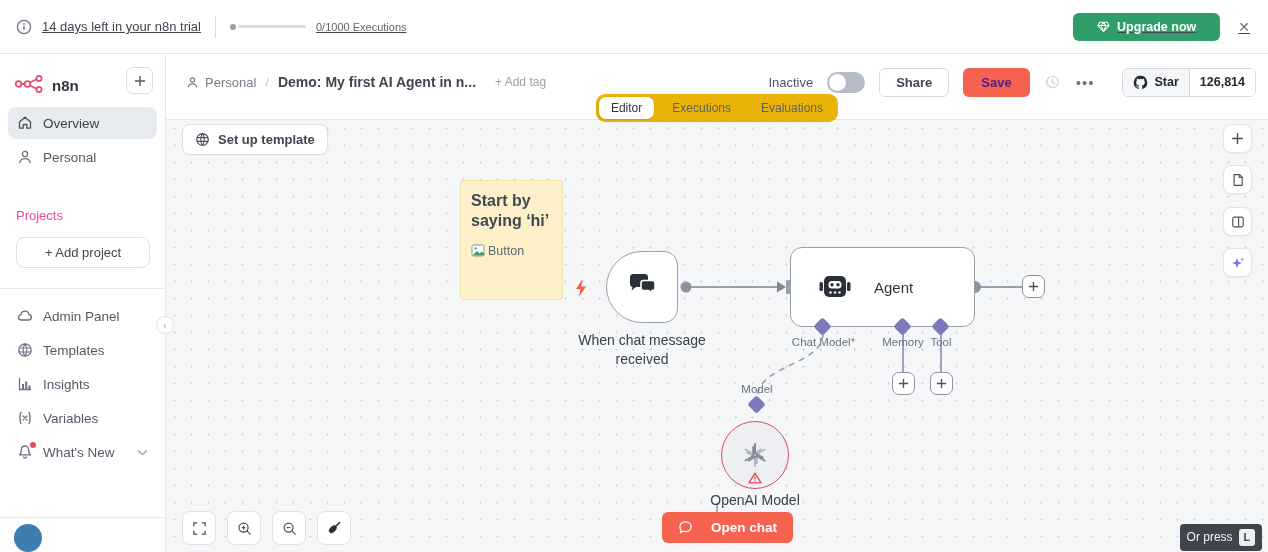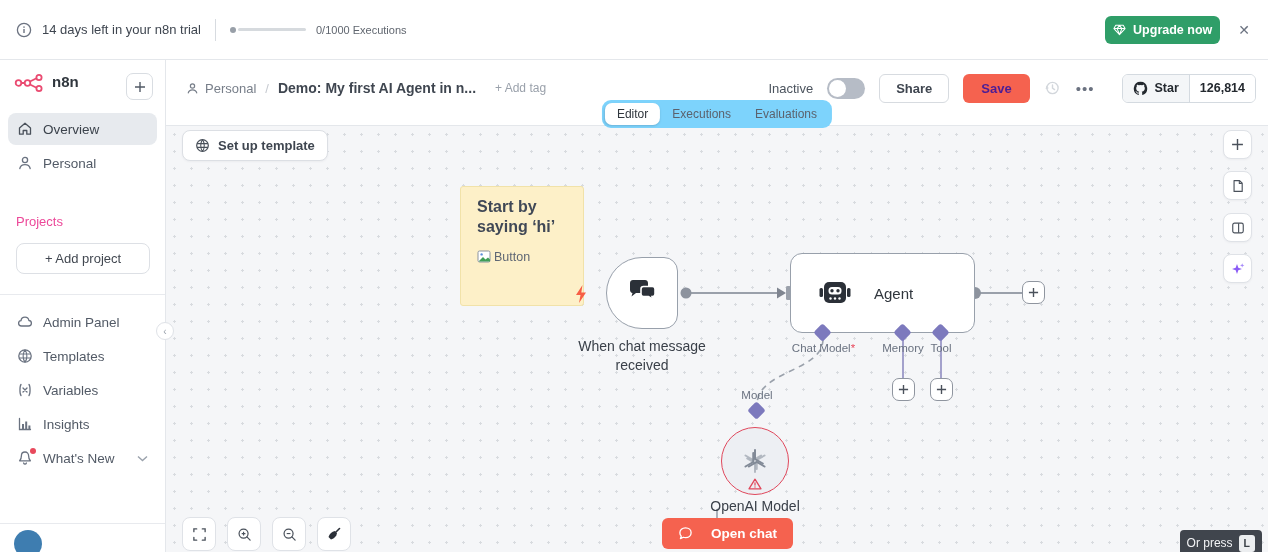--- a/index.html
+++ b/index.html
@@ -1,37 +1,37 @@
 <!DOCTYPE html>
 <html><head>
 <meta charset="utf-8">
 <style>
   * { margin:0; padding:0; box-sizing:border-box; }
   html,body { width:1268px; height:552px; overflow:hidden; }
   body { font-family:"Liberation Sans","DejaVu Sans",sans-serif; background:#fff; color:#3f4650; }
   .app { position:relative; width:1268px; height:552px; }
 
   
-  .banner { height:60px; background:#fff; border-bottom:1px solid #e4e7eb; display:flex; align-items:center; justify-content:space-between; padding:0 18px 0 16px; }
+  .banner { height:54px; background:#fff; border-bottom:1px solid #e4e7eb; display:flex; align-items:center; justify-content:space-between; padding:0 18px 0 16px;text-decoration:underline; }
   .banner-left { display:flex; align-items:center; gap:10px; }
   .banner-msg { font-size:13px; color:#3f4650; }
   .vdiv { width:1px; height:22px; background:#d7dbe0; margin:0 4px; }
   .progress { display:flex; align-items:center; width:76px; }
   .p-dot { width:6px; height:6px; border-radius:50%; background:#989fa8; }
   .p-track { flex:1; height:3px; background:#d6dade; border-radius:2px; margin-left:2px; }
   .p-label { font-size:11px; color:#60666f; }
   .banner-right { display:flex; align-items:center; gap:18px; }
-  .upgrade-btn { display:flex; align-items:center; gap:7px; background:#2f9e68; color:#fff; border:none; border-radius:6px; padding:7px 8px; font-size:12.5px; font-weight:700; cursor:pointer; font-family:inherit; }
+  .upgrade-btn { display:flex; align-items:center; gap:7px; background:#2f9e68; color:#fff; border:none; border-radius:6px; padding:7px 24px; font-size:12.5px; font-weight:700; cursor:pointer; font-family:inherit; }
   .close-x { color:#6b7280; font-size:14px; line-height:1; cursor:pointer; }
 
   .body-row { display:flex; height:498px; }
 
   
   .sidebar { position:relative; width:166px; background:#fff; border-right:1px solid #e4e7eb; flex:none; display:flex; flex-direction:column; }
-  .logo-row { display:flex; align-items:flex-start; gap:8px; padding:13px 12px 12px 14px; }
+  .logo-row { display:flex; align-items:flex-end; gap:8px; padding:13px 12px 12px 14px; }
   .brand { font-size:15px; font-weight:700; color:#30363d; flex:1; }
   .add-wf { width:27px; height:27px; border:1px solid #d9dde2; background:#fff; border-radius:7px; color:#525a66; display:flex; align-items:center; justify-content:center; cursor:pointer; }
   .side-item { display:flex; align-items:center; gap:10px; margin:1px 8px; padding:8px 9px; border-radius:8px; font-size:13.5px; color:#525a66; cursor:pointer; }
   .side-item.active { background:#e7eaee; color:#3c434c; }
   .side-item .chev { margin-left:auto; }
   .projects-head { font-size:13px; color:#ec4899; padding:0 16px; margin-top:34px; }
   .add-project { margin:14px 16px 0; padding:7px 0; width:134px; background:#fff; border:1px solid #dde0e5; border-radius:8px; font-size:13px; color:#414750; cursor:pointer; font-family:inherit; }
   .side-sep { height:1px; background:#e8eaee; margin:20px 0 10px; }
   .side-foot { margin-top:auto; }
   .avatar { width:28px; height:28px; border-radius:50%; background:#3e7db0; margin:6px 0 0 14px; }
@@ -50,28 +50,28 @@
   .hdr-actions { display:flex; align-items:center; gap:14px; height:30px; }
   .status-lbl { font-size:13px; color:#4c545e; }
   .toggle { width:38px; height:21px; border-radius:11px; background:#b6bcc6; position:relative; cursor:pointer; }
   .toggle .knob { position:absolute; top:2px; left:2px; width:17px; height:17px; border-radius:50%; background:#fff; }
   .btn-share { background:#fff; border:1px solid #d7dbe0; border-radius:6px; padding:6px 16px; font-size:13px; font-weight:600; color:#3f4650; cursor:pointer; font-family:inherit; }
   .btn-save { background:#f5624f; border:none; border-radius:6px; padding:7px 18px; font-size:13px; font-weight:700; color:#4c1d95; cursor:pointer; font-family:inherit; }
   .more-dots { color:#6b7280; font-size:15px; letter-spacing:1px; cursor:pointer; padding:0 2px; }
   .star-widget { display:flex; border:1px solid #d4dae0; border-radius:6px; overflow:hidden; margin-left:12px; cursor:pointer; }
   .star-left { display:flex; align-items:center; gap:6px; background:#f4f6f8; padding:6px 10px; font-size:12.5px; font-weight:700; color:#24292f; }
   .star-count { background:#fff; border-left:1px solid #d4dae0; padding:6px 10px; font-size:12.5px; font-weight:700; color:#24292f; }
-  .tabs { position:absolute; left:50%; bottom:-3px; transform:translateX(-50%); background:#7dd3fc; border-radius:9px; padding:3px; display:flex; gap:0; z-index:20; }
+  .tabs { position:absolute; left:50%; bottom:-3px; transform:translateX(-50%); background:#eab308; border-radius:9px; padding:3px; display:flex; gap:6px; z-index:20; }
   .tab { padding:4px 12px; font-size:12px; color:#5b626d; border-radius:7px; cursor:pointer; white-space:nowrap; }
   .tab.active { background:#fff; color:#30363d; box-shadow:0 1px 2px rgba(40,45,60,.18); }
 
   
   .canvas { position:relative; flex:1; background:#f5f6f8; background-image:radial-gradient(circle,#d8dbdf 1.1px,transparent 1.2px); background-size:17px 17px; overflow:hidden; }
   .setup-template { position:absolute; left:16px; top:4px; display:flex; align-items:center; gap:8px; background:#fff; border:1px solid #dcdfe4; border-radius:8px; padding:7px 12px; font-size:13px; font-weight:600; color:#3f4650; cursor:pointer; font-family:inherit; box-shadow:0 1px 2px rgba(50,55,70,.05); }
-  .sticky { position:absolute; left:294px; top:60px; width:124px; height:120px; background:#fdf0c8; border:1px solid #f1e2a9; border-radius:3px; padding:10px 16px; cursor:grab; }
+  .sticky { position:absolute; left:294px; top:60px; width:103px; height:120px; background:#fdf0c8; border:1px solid #f1e2a9; border-radius:3px; padding:10px 10px; cursor:grab; }
   .sticky-title { font-size:16px; font-weight:700; color:#404856; line-height:1.28; }
   .sticky-img { display:flex; align-items:center; gap:2px; margin-top:12px; }
   .sticky-img-alt { font-size:12.5px; color:#5f6774; }
   .bolt { position:absolute; left:408px; top:158px; z-index:5; }
 
   .node-trigger { position:absolute; left:440px; top:131px; width:72px; height:72px; background:#fff; border:1.4px solid #98a0ab; border-radius:36px 14px 14px 36px; display:flex; align-items:center; justify-content:center; cursor:grab; z-index:4; }
   .node-label { position:absolute; font-size:14px; color:#3a4049; text-align:center; line-height:1.35; z-index:4; }
   .lbl-trigger { left:401px; top:211px; width:150px; }
   .node-agent { position:absolute; left:624px; top:127px; width:185px; height:80px; background:#fff; border:1.4px solid #98a0ab; border-radius:12px; display:flex; align-items:center; gap:20px; padding-left:25px; cursor:grab; z-index:4; }
   .agent-name { font-size:15px; color:#30363d; }
@@ -172,33 +172,33 @@
       </div>
       <div class="side-item">
         <svg width="16" height="16" viewBox="0 0 16 16">
             <circle cx="8" cy="8" r="6.2" fill="none" stroke="#6a7280" stroke-width="1.3"></circle>
             <path d="M2.2 6 H13.8 M2.2 10 H13.8 M8 1.8 C5.5 5 5.5 11 8 14.2 M8 1.8 C10.5 5 10.5 11 8 14.2" fill="none" stroke="#6a7280" stroke-width="1.1"></path>
           </svg>
         <span>Templates</span>
       </div>
       <div class="side-item">
         <svg width="16" height="16" viewBox="0 0 16 16">
-            <path d="M4 2.5 C2.6 4 2.6 12 4 13.5 M12 2.5 C13.4 4 13.4 12 12 13.5" fill="none" stroke="#6a7280" stroke-width="1.3" stroke-linecap="round"></path>
-            <path d="M6 6 L10 10 M10 6 L6 10" stroke="#6a7280" stroke-width="1.3" stroke-linecap="round"></path>
-          </svg>
-        <span>Variables</span>
-      </div>
-      <div class="side-item">
-        <svg width="16" height="16" viewBox="0 0 16 16">
             <path d="M2.5 2.5 V13.5 H13.5" fill="none" stroke="#6a7280" stroke-width="1.3" stroke-linecap="round"></path>
             <rect x="5" y="8" width="2" height="5.5" fill="#6a7280"></rect>
             <rect x="8.2" y="5.5" width="2" height="8" fill="#6a7280"></rect>
             <rect x="11.4" y="9.5" width="2" height="4" fill="#6a7280"></rect>
           </svg>
         <span>Insights</span>
+      </div>
+      <div class="side-item">
+        <svg width="16" height="16" viewBox="0 0 16 16">
+            <path d="M4 2.5 C2.6 4 2.6 12 4 13.5 M12 2.5 C13.4 4 13.4 12 12 13.5" fill="none" stroke="#6a7280" stroke-width="1.3" stroke-linecap="round"></path>
+            <path d="M6 6 L10 10 M10 6 L6 10" stroke="#6a7280" stroke-width="1.3" stroke-linecap="round"></path>
+          </svg>
+        <span>Variables</span>
       </div>
       <div class="side-item">
         <span class="bell-wrap">
           <svg width="16" height="16" viewBox="0 0 16 16">
               <path d="M8 2 C5.8 2 4.4 3.6 4.4 5.8 C4.4 9 3.2 10 2.6 10.8 H13.4 C12.8 10 11.6 9 11.6 5.8 C11.6 3.6 10.2 2 8 2 Z" fill="none" stroke="#6a7280" stroke-width="1.3" stroke-linejoin="round"></path>
               <path d="M6.6 13 C6.9 13.8 7.4 14.2 8 14.2 C8.6 14.2 9.1 13.8 9.4 13" fill="none" stroke="#6a7280" stroke-width="1.3" stroke-linecap="round"></path>
             </svg>
           <span class="bell-dot"></span>
         </span>
         <span>What's New</span>

